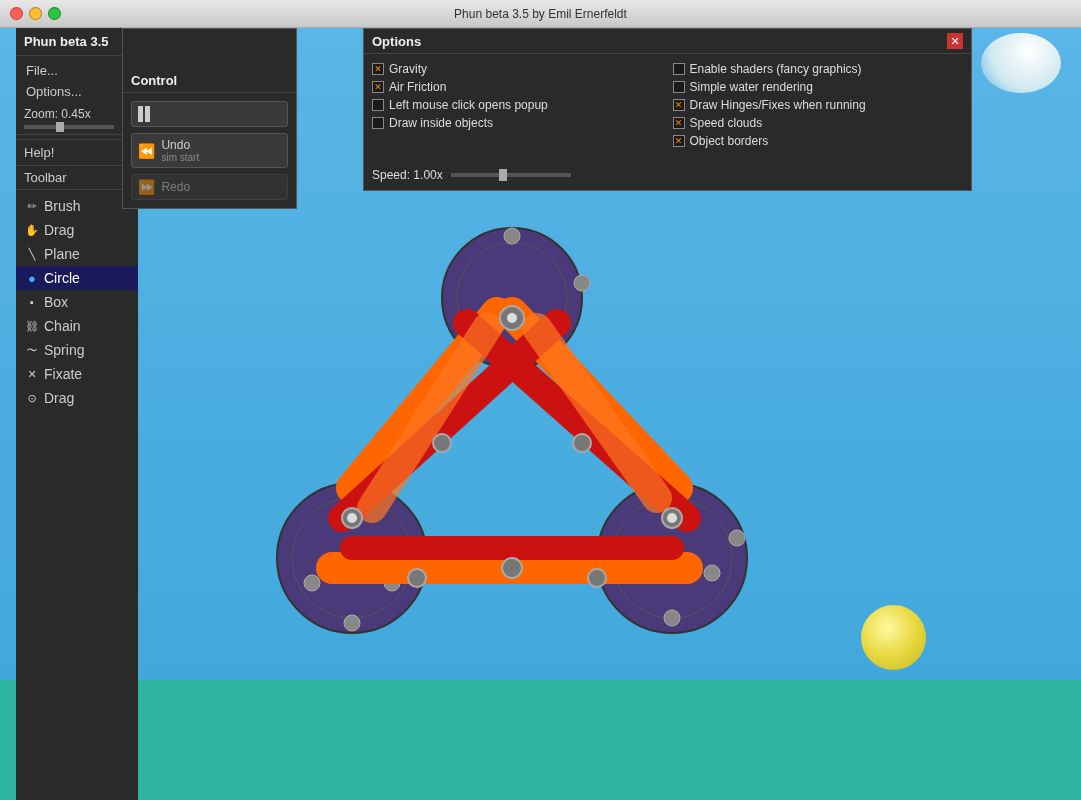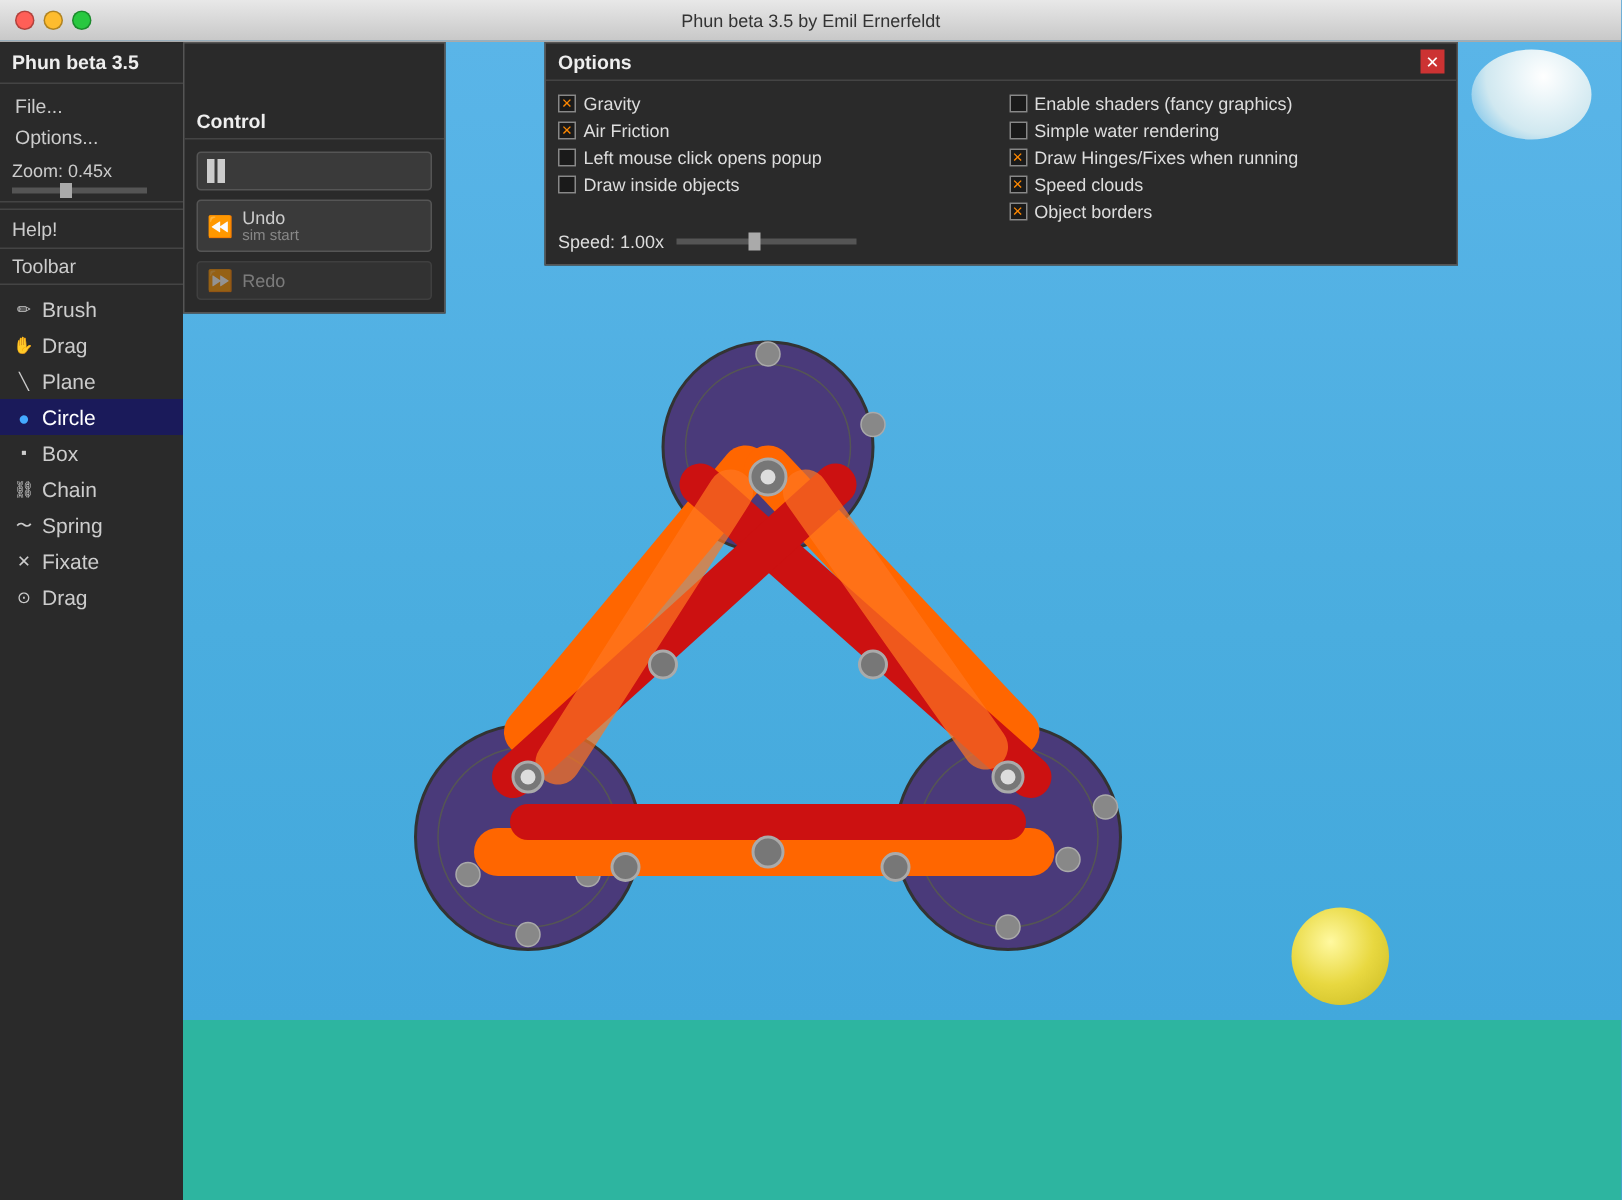--- a/index.html
+++ b/index.html
@@ -84,21 +84,21 @@
       left: 0;
       right: 0;
       height: 120px;
       background: #2db5a0;
     }
 
     
     #sidebar {
       position: absolute;
       top: 0;
-      left: 0;
+      left: 16px;
       width: 122px;
       height: 100%;
       background: #2a2a2a;
       z-index: 50;
       color: #ddd;
       font-size: 14px;
     }
 
     #app-title {
       padding: 6px 8px;
@@ -287,21 +287,21 @@
       font-size: 9px;
       background: #1a1a1a;
       flex-shrink: 0;
     }
     .opt-checkbox.checked { color: #f80; }
     #speed-row {
       grid-column: span 2;
       display: flex;
       align-items: center;
       gap: 8px;
-      margin-top: 2px;
+      margin-top: 16px;
     }
     #speed-slider {
       width: 120px;
       height: 4px;
       background: #555;
       position: relative;
     }
     #speed-handle {
       position: absolute;
       left: 40%;

